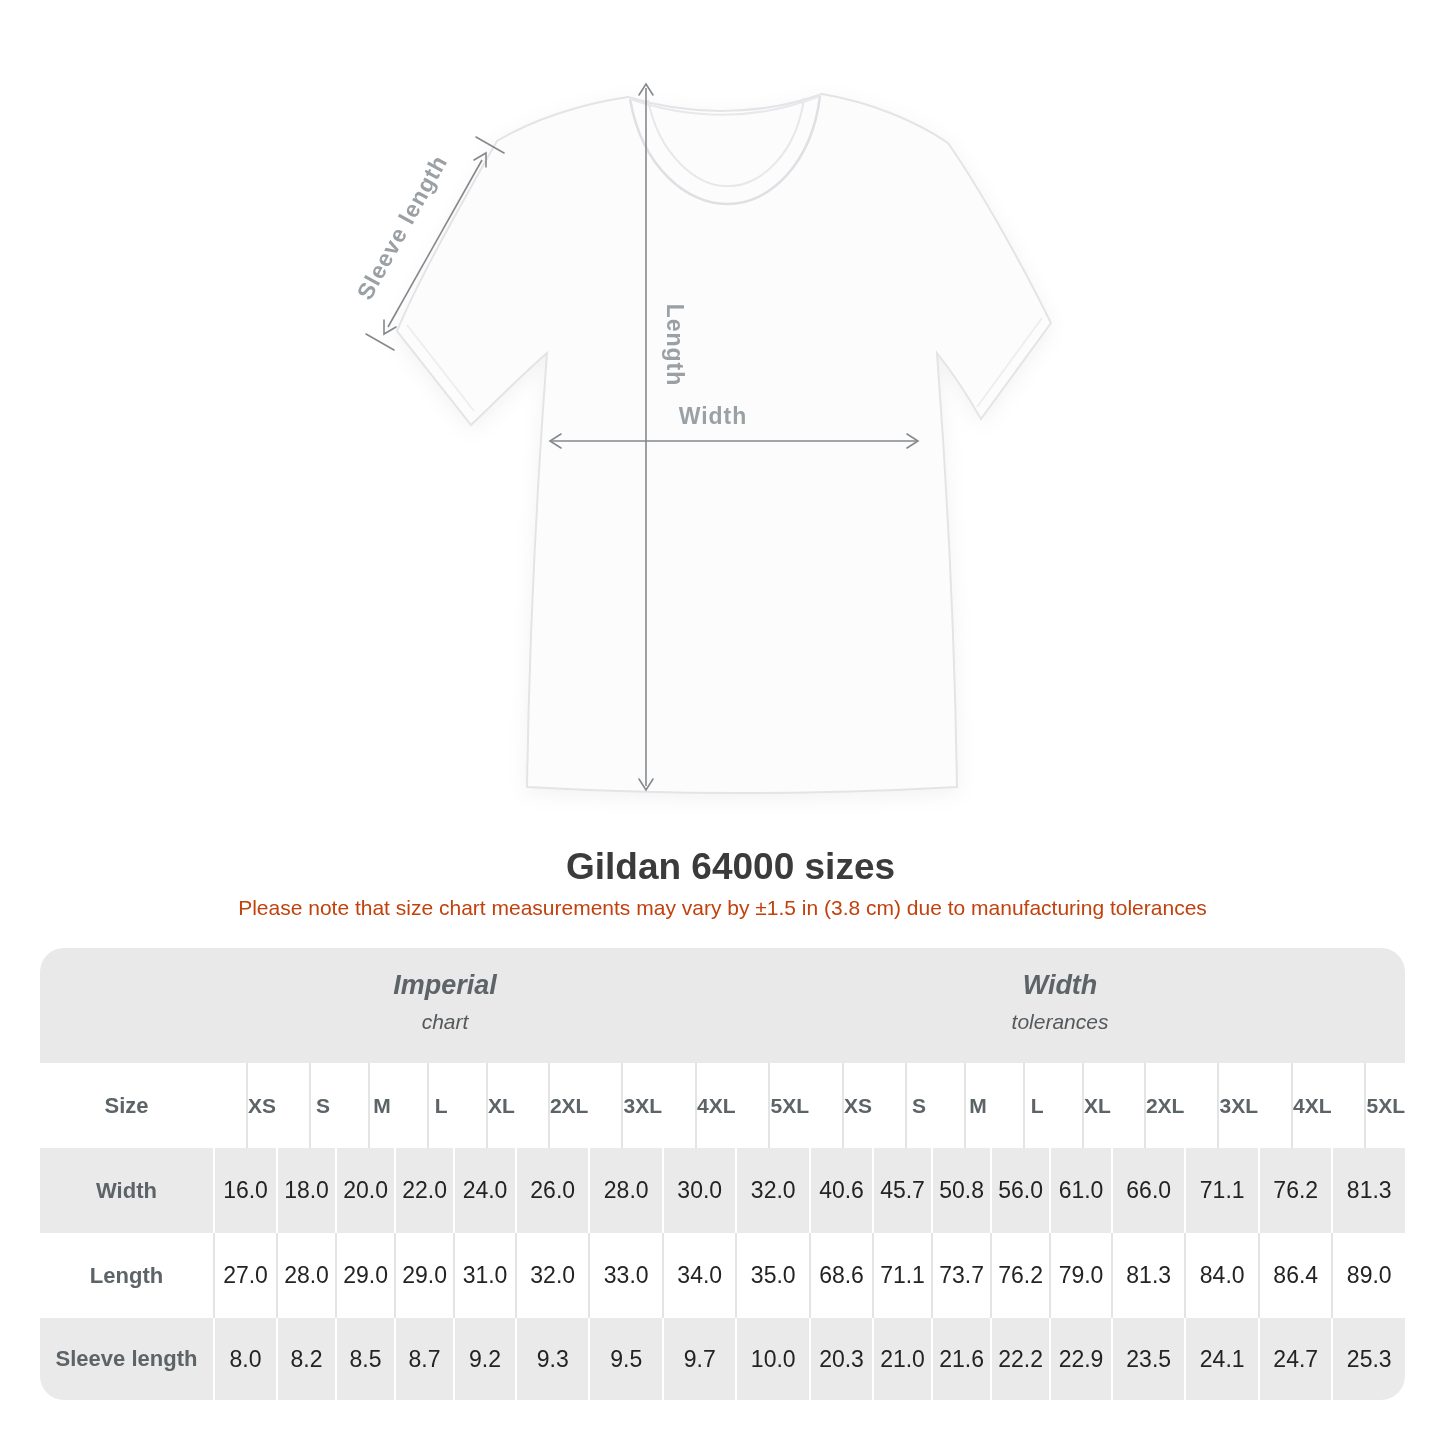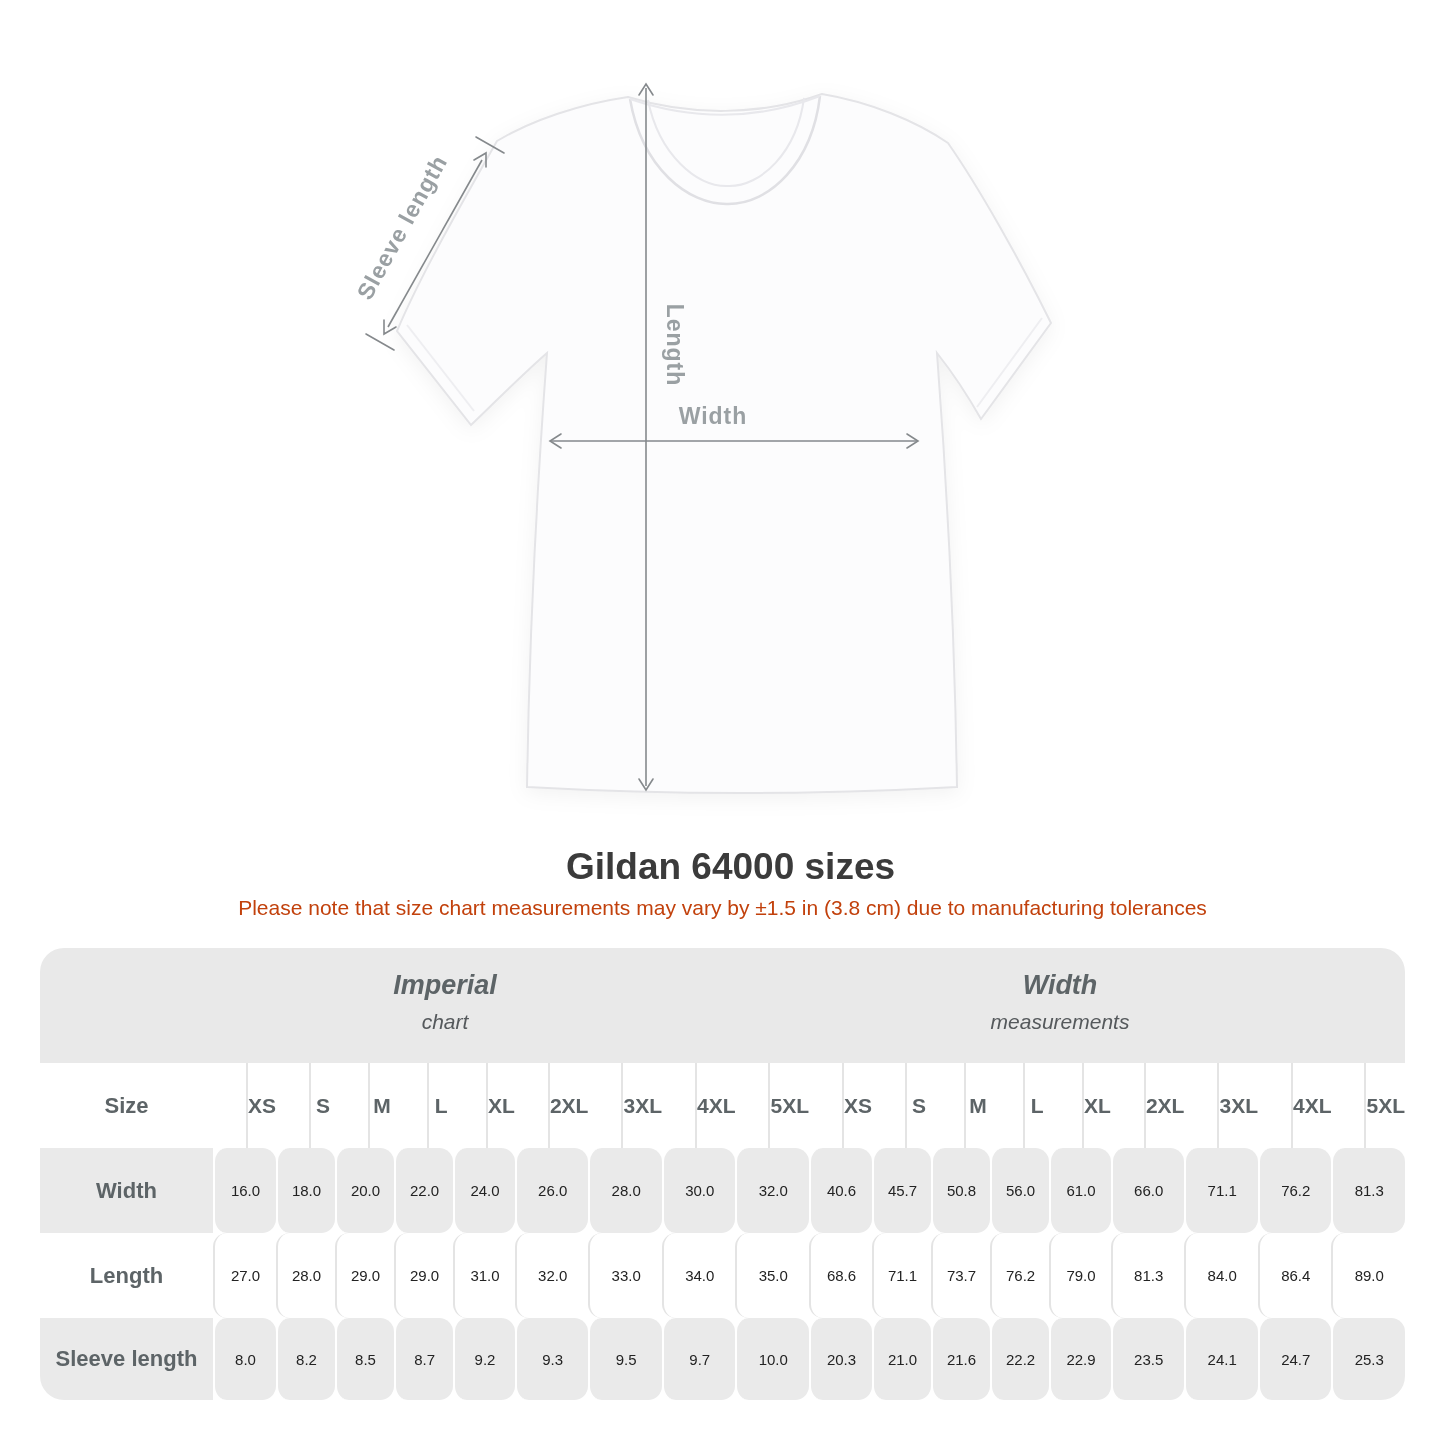--- a/index.html
+++ b/index.html
@@ -31,21 +31,21 @@
   .grp{position:absolute;top:22px;transform:translateX(-50%);text-align:center;}
   .grp-t{font-size:27px;font-weight:bold;font-style:italic;color:var(--label-gray);}
   .grp-s{font-size:21px;font-style:italic;color:#55595c;margin-top:9px;}
   #grp-imperial{left:405px;}
   #grp-metric{left:1020px;}
   .trow{display:contents;}
   .cell{display:flex;align-items:center;justify-content:center;background:#fff;}
   .row-gray .cell{background:var(--row-gray);}
   .lbl{font-weight:bold;font-size:22px;color:var(--label-gray);}
   .szc{font-weight:bold;font-size:21px;color:var(--label-gray);margin-left:33px;}
-  .val{font-size:15px;color:var(--value-color);border-radius:14px;}
+  .val{font-size:23px;color:var(--value-color);}
   .row-white .cell.v{border-left:2px solid #e4e4e4;}
   .row-gray  .cell.v{border-left:2px solid #ffffff;}
   .cell.gsep{border-left-width:4px;}
 </style>
 </head>
 <body>
 
 <div id="stage">
 
   <svg id="shirt-svg" viewBox="0 0 1445 845">
@@ -101,21 +101,21 @@
   <div id="note">Please note that size chart measurements may vary by ±1.5 in (3.8 cm) due to manufacturing tolerances</div>
 
   <div id="size-table">
     <div class="band">
       <div class="grp" id="grp-imperial">
         <div class="grp-t">Imperial</div>
         <div class="grp-s">chart</div>
       </div>
       <div class="grp" id="grp-metric">
         <div class="grp-t">Width</div>
-        <div class="grp-s">measurements</div>
+        <div class="grp-s">tolerances</div>
       </div>
     </div>
     <div class="trow row-white" id="size-row">
       <div class="cell lbl">Size</div>
     <div class="cell v szc gsep">XS</div><div class="cell v szc">S</div><div class="cell v szc">M</div><div class="cell v szc">L</div><div class="cell v szc">XL</div><div class="cell v szc">2XL</div><div class="cell v szc">3XL</div><div class="cell v szc">4XL</div><div class="cell v szc">5XL</div><div class="cell v szc gsep">XS</div><div class="cell v szc">S</div><div class="cell v szc">M</div><div class="cell v szc">L</div><div class="cell v szc">XL</div><div class="cell v szc">2XL</div><div class="cell v szc">3XL</div><div class="cell v szc">4XL</div><div class="cell v szc">5XL</div></div>
 
   <div class="trow row-gray"><div class="cell lbl">Width</div><div class="cell v val gsep">16.0</div><div class="cell v val">18.0</div><div class="cell v val">20.0</div><div class="cell v val">22.0</div><div class="cell v val">24.0</div><div class="cell v val">26.0</div><div class="cell v val">28.0</div><div class="cell v val">30.0</div><div class="cell v val">32.0</div><div class="cell v val gsep">40.6</div><div class="cell v val">45.7</div><div class="cell v val">50.8</div><div class="cell v val">56.0</div><div class="cell v val">61.0</div><div class="cell v val">66.0</div><div class="cell v val">71.1</div><div class="cell v val">76.2</div><div class="cell v val">81.3</div></div>
       <div class="trow row-white"><div class="cell lbl">Length</div><div class="cell v val gsep">27.0</div><div class="cell v val">28.0</div><div class="cell v val">29.0</div><div class="cell v val">29.0</div><div class="cell v val">31.0</div><div class="cell v val">32.0</div><div class="cell v val">33.0</div><div class="cell v val">34.0</div><div class="cell v val">35.0</div><div class="cell v val gsep">68.6</div><div class="cell v val">71.1</div><div class="cell v val">73.7</div><div class="cell v val">76.2</div><div class="cell v val">79.0</div><div class="cell v val">81.3</div><div class="cell v val">84.0</div><div class="cell v val">86.4</div><div class="cell v val">89.0</div></div>
       <div class="trow row-gray"><div class="cell lbl">Sleeve length</div><div class="cell v val gsep">8.0</div><div class="cell v val">8.2</div><div class="cell v val">8.5</div><div class="cell v val">8.7</div><div class="cell v val">9.2</div><div class="cell v val">9.3</div><div class="cell v val">9.5</div><div class="cell v val">9.7</div><div class="cell v val">10.0</div><div class="cell v val gsep">20.3</div><div class="cell v val">21.0</div><div class="cell v val">21.6</div><div class="cell v val">22.2</div><div class="cell v val">22.9</div><div class="cell v val">23.5</div><div class="cell v val">24.1</div><div class="cell v val">24.7</div><div class="cell v val">25.3</div></div>
     </div>

